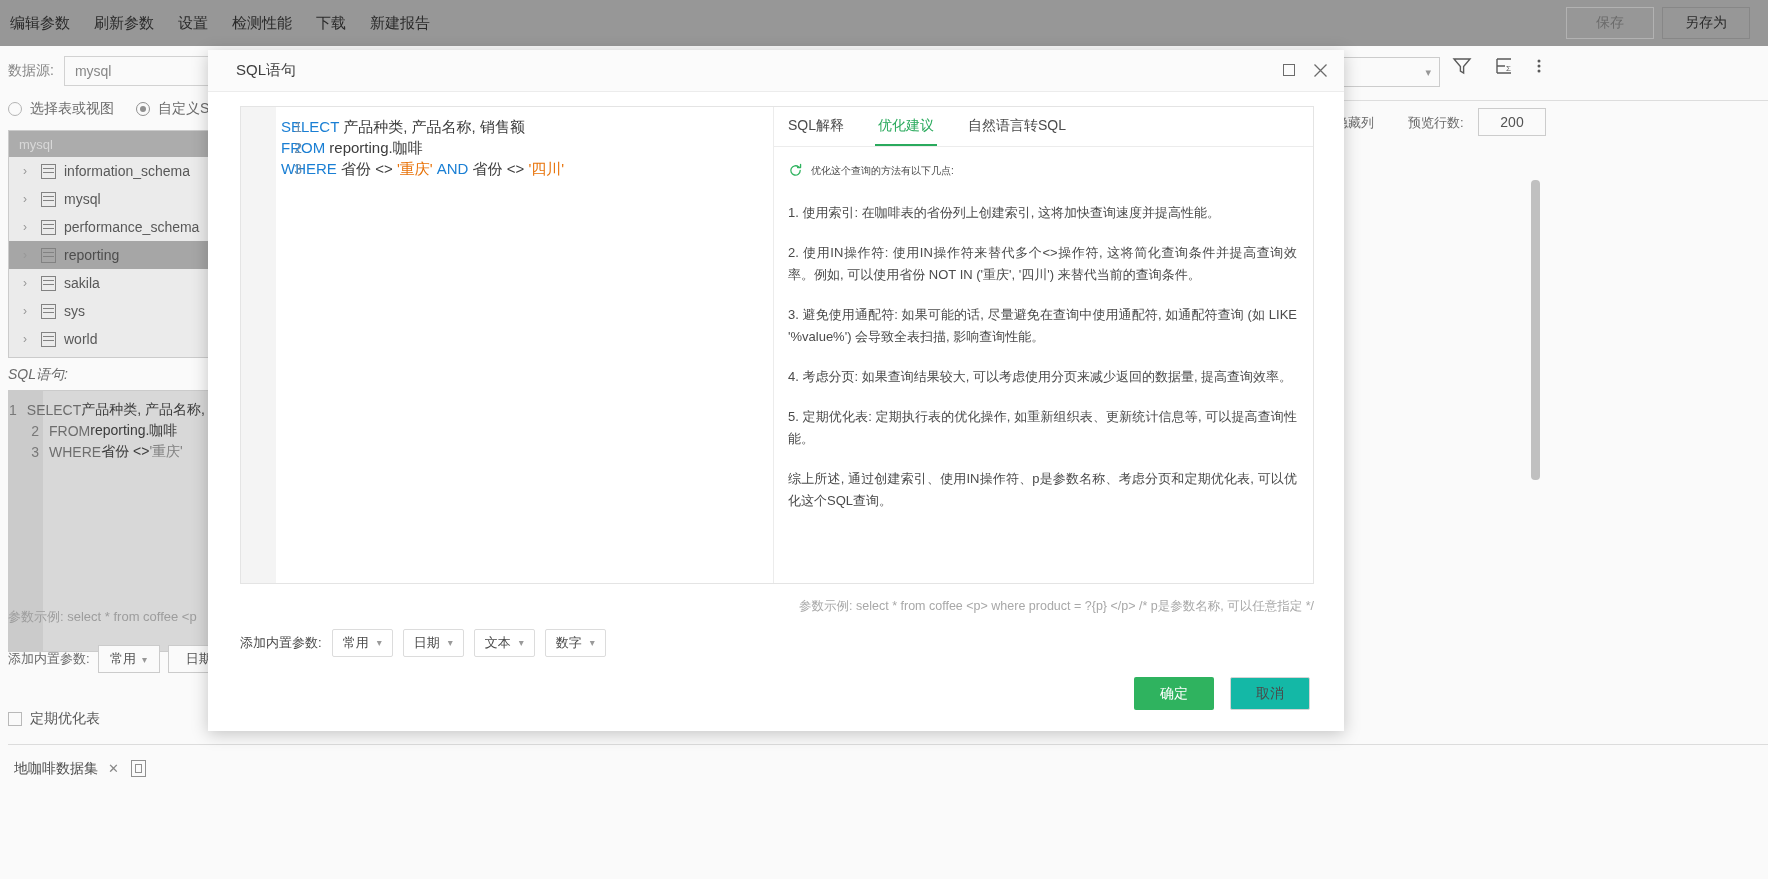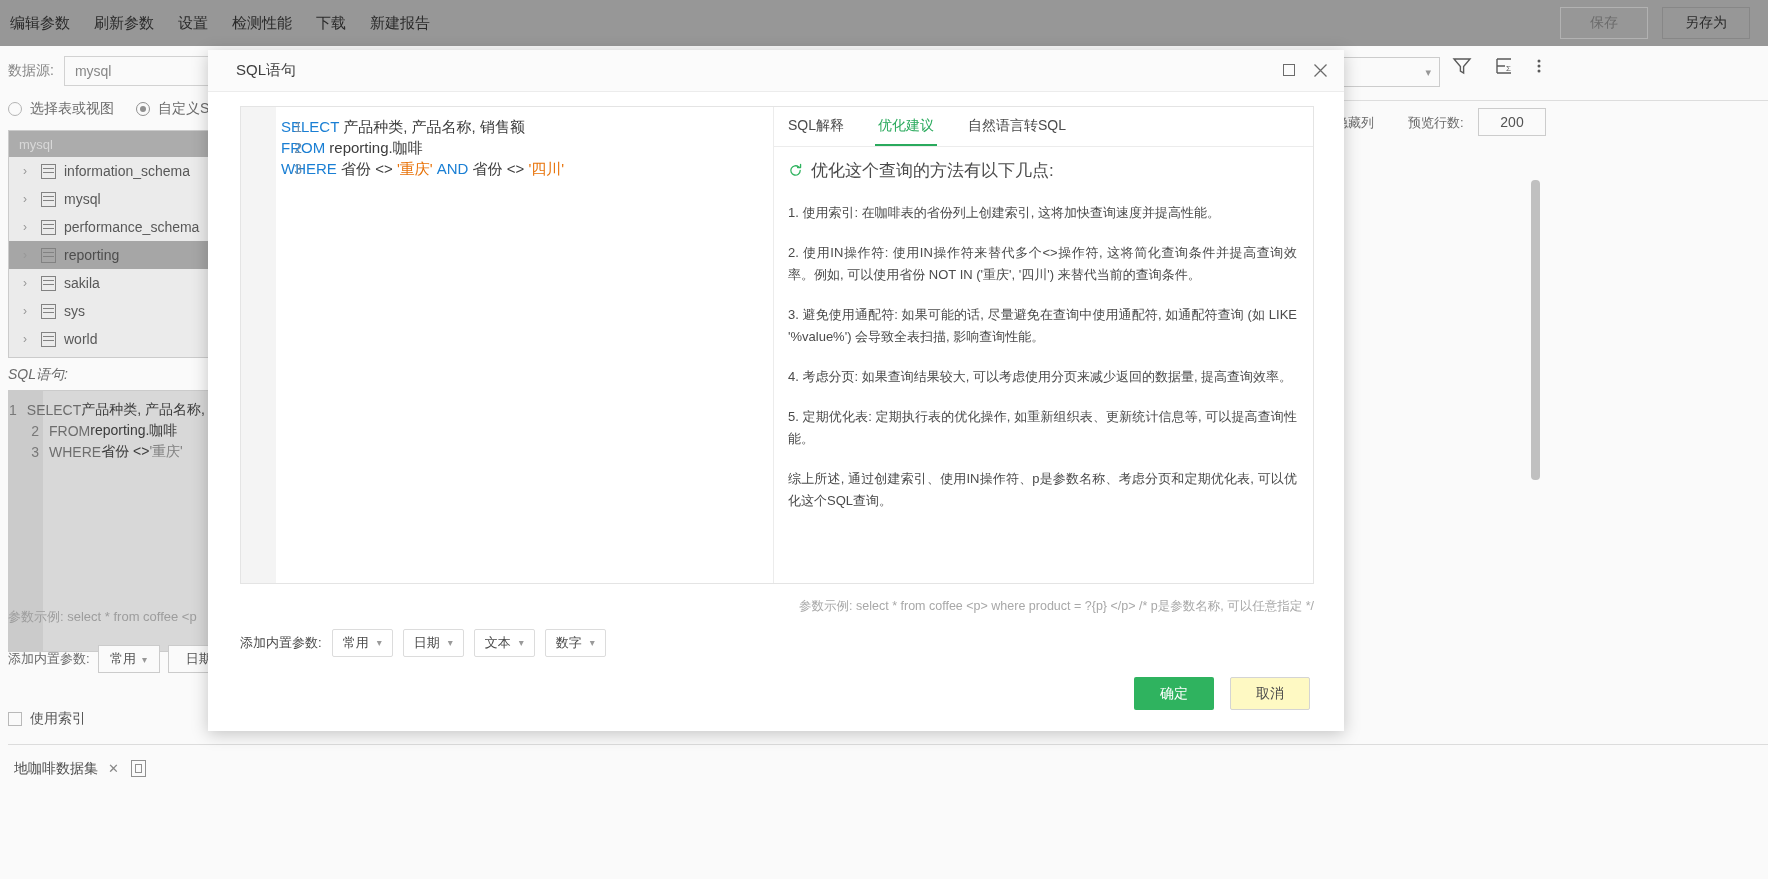--- a/index.html
+++ b/index.html
@@ -16,21 +16,21 @@
 
   
   .toolbar {
     position: absolute; left: 0; top: 0; width: 1768px; height: 46px;
     background: #9a9a9a; display: flex; align-items: center;
   }
   .toolbar-menu { display: flex; align-items: center; gap: 24px; padding-left: 10px; }
   .toolbar-menu span {
     font-size: 15px; color: #2b2b2b; cursor: pointer; white-space: nowrap;
   }
-  .toolbar-right { margin-left: auto; display: flex; align-items: center; gap: 14px; padding-right: 18px; }
+  .toolbar-right { margin-left: auto; display: flex; align-items: center; gap: 8px; padding-right: 18px; }
   .tb-btn {
     width: 88px; height: 32px; border: 1px solid #b6b6b6;
     display: flex; align-items: center; justify-content: center;
     font-size: 14px; color: #6d6d6d; background: #9a9a9a;
   }
   .tb-btn.enabled { color: #2b2b2b; border-color: #8a8a8a; }
 
   
   .ds-row {
     position: absolute; left: 0; top: 46px; width: 1768px; height: 50px;
@@ -229,21 +229,21 @@
     flex: 1; padding: 14px 16px 10px 14px; overflow: hidden;
   }
   .advice-head {
     display: flex; align-items: flex-start; gap: 8px; margin-bottom: 20px;
   }
   .refresh-ico { margin-top: 2px; flex: none; }
   .advice p {
     font-size: 13px; color: #4a4a4a; line-height: 22px; margin-bottom: 18px;
     text-align: justify;
   }
-  .advice .head-text { font-size: 17px; color: #4a4a4a; line-height: 20px; }
+  .advice .head-text { font-size: 10px; color: #4a4a4a; line-height: 20px; }
 
   .param-hint {
     margin-top: 14px; font-size: 12.5px; color: #a8a8a8; white-space: nowrap; text-align: right;
   }
   .param-row {
     margin-top: 14px; display: flex; align-items: center; gap: 10px;
   }
   .param-row .plabel { font-size: 13px; color: #4a4a4a; }
   .sel-btn {
     height: 28px; border: 1px solid #dcdcdc; background: #fff; border-radius: 2px;
@@ -254,21 +254,21 @@
 
   .modal-foot {
     height: 78px; display: flex; align-items: center; justify-content: flex-end;
     gap: 16px; padding-right: 34px;
   }
   .btn-primary {
     width: 80px; height: 33px; background: #2fb35f; color: #fff; border: none;
     font-size: 14px; cursor: pointer; font-family: inherit; border-radius: 2px;
   }
   .btn-default {
-    width: 80px; height: 33px; background: #fef9c3; color: #4a4a4a;
+    width: 80px; height: 33px; background: #14b8a6; color: #4a4a4a;
     border: 1px solid #d4d4d4; font-size: 14px; cursor: pointer;
     font-family: inherit; border-radius: 2px;
   }
 </style>
 </head>
 <body>
 
 <div id="app-root" class="bg-dim">
 
   <div class="toolbar">
@@ -369,21 +369,21 @@
       <span>常用</span>
       <span class="caret-d">▾</span>
     </div>
     <div class="mini-sel">
       <span>日期</span>
     </div>
   </div>
 
   <div class="bg-check-row">
     <span class="chk"></span>
-    <span class="lbl">使用索引</span>
+    <span class="lbl">定期优化表</span>
   </div>
 
   <div class="bg-right-input">
     <span class="caret">▾</span>
   </div>
 
   <div class="bg-icons">
     <span>
       <svg width="20" height="20" viewBox="0 0 20 20">
           <path d="M2 3h16l-6.4 7.6V17l-3.2-2v-4.4z" fill="none" stroke="#5c5c5c" stroke-width="1.4"></path>

